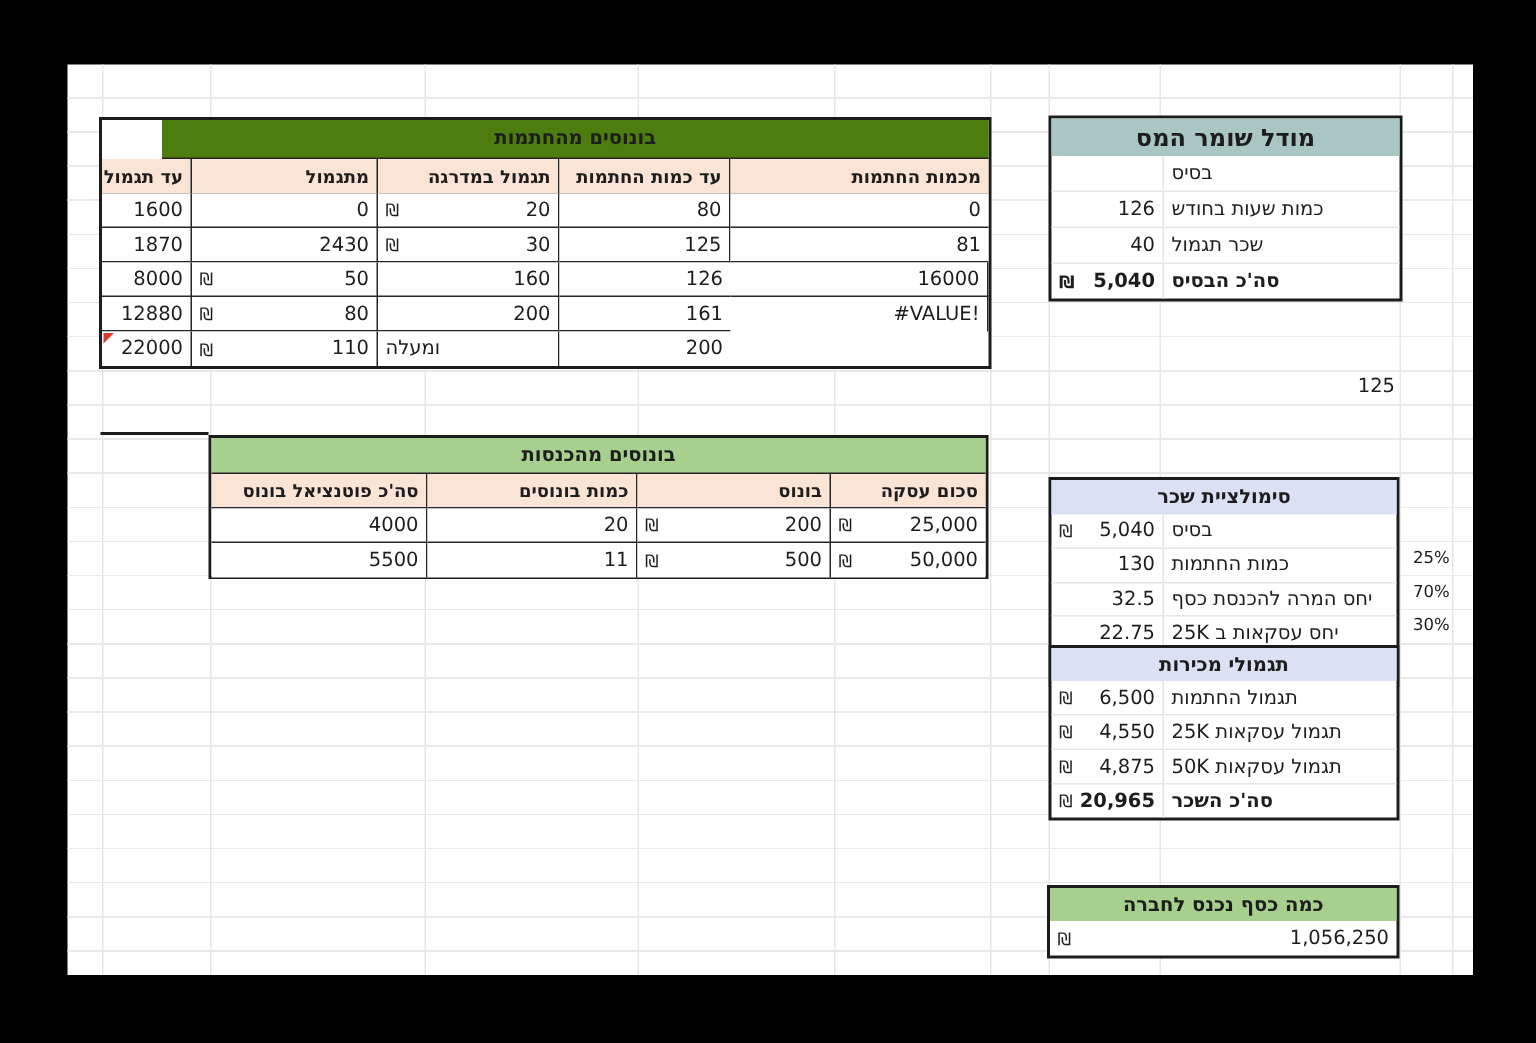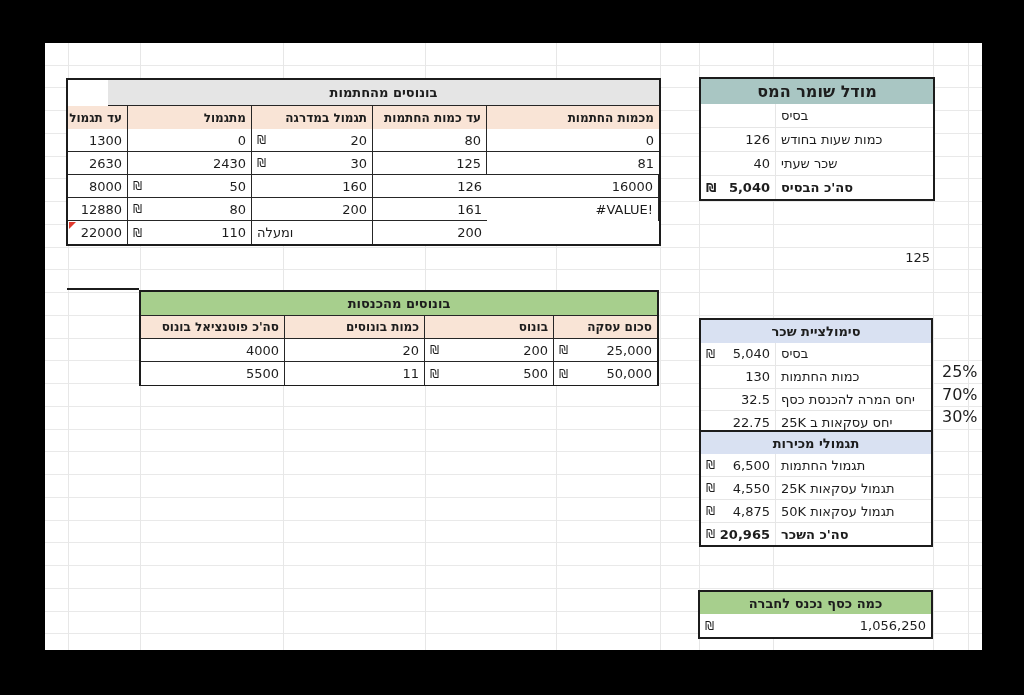--- a/index.html
+++ b/index.html
@@ -26,27 +26,27 @@
   .rrow{flex:1;display:flex;align-items:center;border-top:1px solid #e6e6e6;}
   .rrow .valzone{width:74px;box-sizing:border-box;display:flex;align-items:center;
                  justify-content:space-between;padding:0 5px;height:100%;direction:ltr;}
   .rrow .lblzone{flex:1;display:flex;align-items:center;justify-content:flex-end;
                  padding:0 5px;height:100%;border-left:1px solid #e6e6e6;direction:rtl;
                  font-size:13px;white-space:nowrap;}
   .num{font-size:13px;}
   .bold{font-weight:bold;}
   .rtl{direction:rtl;}
 
-  .yellow{background:#e5e5e5;margin-left:40px;}
+  .yellow{background:#4d7c0f;margin-left:40px;}
   .teal{background:#a9c6c3;}
   .green{background:#a7cf8d;}
   .blue{background:#d9e1f2;}
 
   .pct{position:absolute;width:42px;height:22px;display:flex;align-items:center;
-       font-size:16px;padding-left:4px;box-sizing:border-box;}
+       font-size:11px;padding-left:4px;box-sizing:border-box;}
   .freecell{position:absolute;font-size:13px;display:flex;align-items:center;justify-content:flex-end;}
   .redflag{position:absolute;width:0;height:0;border-top:7px solid #e03a2f;border-right:7px solid transparent;}
   .blackseg{position:absolute;height:2px;background:#1c1c1c;}
 </style>
 </head>
 <body>
 
 <div class="stage">
   <div class="sheet">
     <div class="vline" style="left:23px"></div>
@@ -63,30 +63,30 @@
 
   <div class="tbl" style="left:66px;top:78px;width:595px;height:168px;">
     <div class="title yellow rtl" style="height:25px;border-bottom:1.5px solid #262626;">בונוסים מהחתמות</div>
     <div class="grid" style="grid-template-columns:60px 124px 121px 114px auto;grid-auto-rows:23px;">
       <div class="c hdr bR bB" style="height:24px">עד תגמול</div>
       <div class="c hdr bR bB" style="height:24px">מתגמול</div>
       <div class="c hdr bR bB" style="height:24px">תגמול במדרגה</div>
       <div class="c hdr bR bB" style="height:24px">עד כמות החתמות</div>
       <div class="c hdr bB" style="height:24px">מכמות החתמות</div>
 
-      <div class="c bR bB">1300</div>
+      <div class="c bR bB">1600</div>
       <div class="c bR bB">0</div>
       <div class="c bR bB pair">
           <span class="cur">₪</span>
           <span>20</span>
         </div>
       <div class="c bR bB">80</div>
       <div class="c bB">0</div>
 
-      <div class="c bR bB">2630</div>
+      <div class="c bR bB">1870</div>
       <div class="c bR bB">2430</div>
       <div class="c bR bB pair">
           <span class="cur">₪</span>
           <span>30</span>
         </div>
       <div class="c bR bB">125</div>
       <div class="c bB">81</div>
 
       <div class="c bR bB">8000</div>
       <div class="c bR bB pair">
@@ -131,21 +131,21 @@
           <span class="cur"></span>
           <span class="num">126</span>
         </div>
       <div class="lblzone">כמות שעות בחודש</div>
     </div>
     <div class="rrow">
       <div class="valzone">
           <span class="cur"></span>
           <span class="num">40</span>
         </div>
-      <div class="lblzone">שכר שעתי</div>
+      <div class="lblzone">שכר תגמול</div>
     </div>
     <div class="rrow bold">
       <div class="valzone">
           <span class="cur">₪</span>
           <span class="num bold">5,040</span>
         </div>
       <div class="lblzone bold">סה'כ הבסיס</div>
     </div>
   </div>
 

